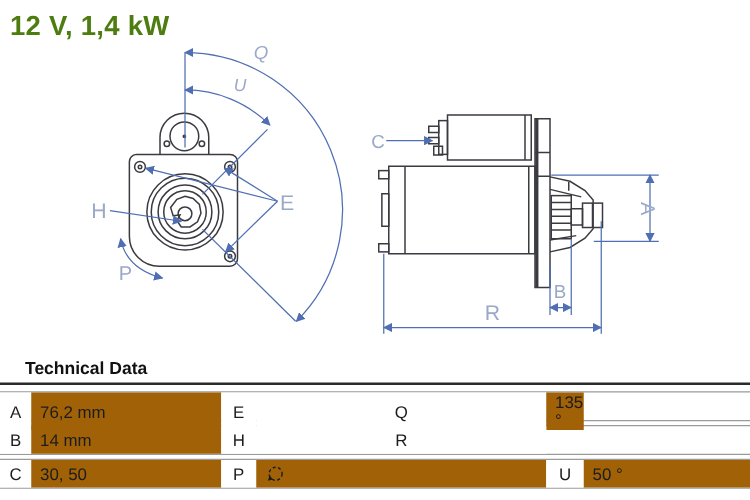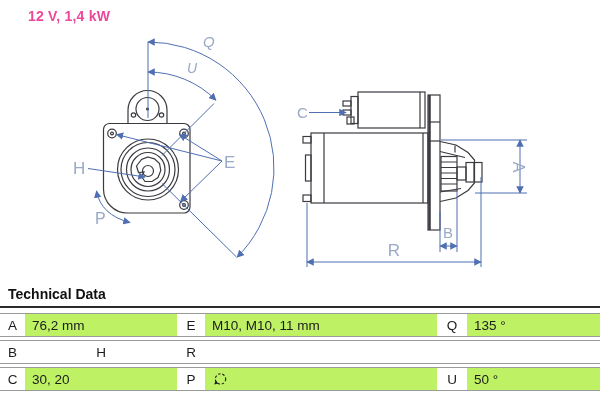--- a/index.html
+++ b/index.html
@@ -1,30 +1,30 @@
 <!DOCTYPE html>
 <html><head>
 <meta charset="utf-8">
 <style>
   html,body{margin:0;padding:0;background:#fff;}
   .page{position:relative;width:600px;height:400px;background:#fff;overflow:hidden;
         font-family:"Liberation Sans", sans-serif;}
-  .rating{position:absolute;left:8px;top:8px;font-size:14px;font-weight:bold;color:#ec4899;letter-spacing:.2px;margin-left:20px;}
+  .rating{position:absolute;left:8px;top:8px;font-size:22px;font-weight:bold;color:#4d7c0f;letter-spacing:.2px;}
   .drawing{position:absolute;left:0;top:0;width:600px;height:282px;}
 
   
   .tech{position:absolute;left:0;top:283px;width:600px;}
-  .tech-title{font-size:14px;font-weight:bold;color:#111;padding:3px 0 4px 8px;
+  .tech-title{font-size:14px;font-weight:bold;color:#111;padding:3px 0 4px 20px;
               border-bottom:2px solid #2b2b2b;}
   .tt-rows{margin-top:5px;}
   .tt-row{display:grid;grid-template-columns:25px 152px 28px 232px 30px 133px;
           height:22px;border-top:1px solid #9b9b9b;border-bottom:1px solid #9b9b9b;
           margin-bottom:3px;font-size:13.5px;color:#1c1c1c;}
   .tt-key{background:#fff;display:flex;align-items:center;justify-content:center;}
-  .tt-val{background:#bef264;display:flex;align-items:center;padding-left:7px;}
+  .tt-val{background:#a16207;display:flex;align-items:center;padding-left:7px;}
   .rot-icon{display:block;}
 </style>
 </head>
 <body>
 
 <div class="page">
 
   <div class="rating">12 V, 1,4 kW</div>
 
   <svg class="drawing" viewBox="0 0 600 282" xmlns="http://www.w3.org/2000/svg">
@@ -140,34 +140,34 @@
   </svg>
 
   <div class="tech">
     <div class="tech-title">Technical Data</div>
     <div class="tt-rows">
 
       <div class="tt-row">
         <div class="tt-key">A</div>
         <div class="tt-val">76,2 mm</div>
         <div class="tt-key">E</div>
-        <div class="tt-val">M10, M10, 11 mm</div>
         <div class="tt-key">Q</div>
         <div class="tt-val">135 °</div>
       </div>
 
       <div class="tt-row">
         <div class="tt-key">B</div>
+        <div class="tt-val">14 mm</div>
         <div class="tt-key">H</div>
         <div class="tt-key">R</div>
       </div>
 
       <div class="tt-row">
         <div class="tt-key">C</div>
-        <div class="tt-val">30, 20</div>
+        <div class="tt-val">30, 50</div>
         <div class="tt-key">P</div>
         <div class="tt-val">
           <svg class="rot-icon" width="16" height="16" viewBox="0 0 16 16">
             <circle cx="8.5" cy="8" r="5.2" fill="none" stroke="#1c1c1c" stroke-width="1.1" stroke-dasharray="2.4 1.9"></circle>
             <path d="M2.2,13.6 L6.2,12.6 L3.8,9.4 Z" fill="#1c1c1c" stroke="none"></path>
           </svg>
         </div>
         <div class="tt-key">U</div>
         <div class="tt-val">50 °</div>
       </div>

